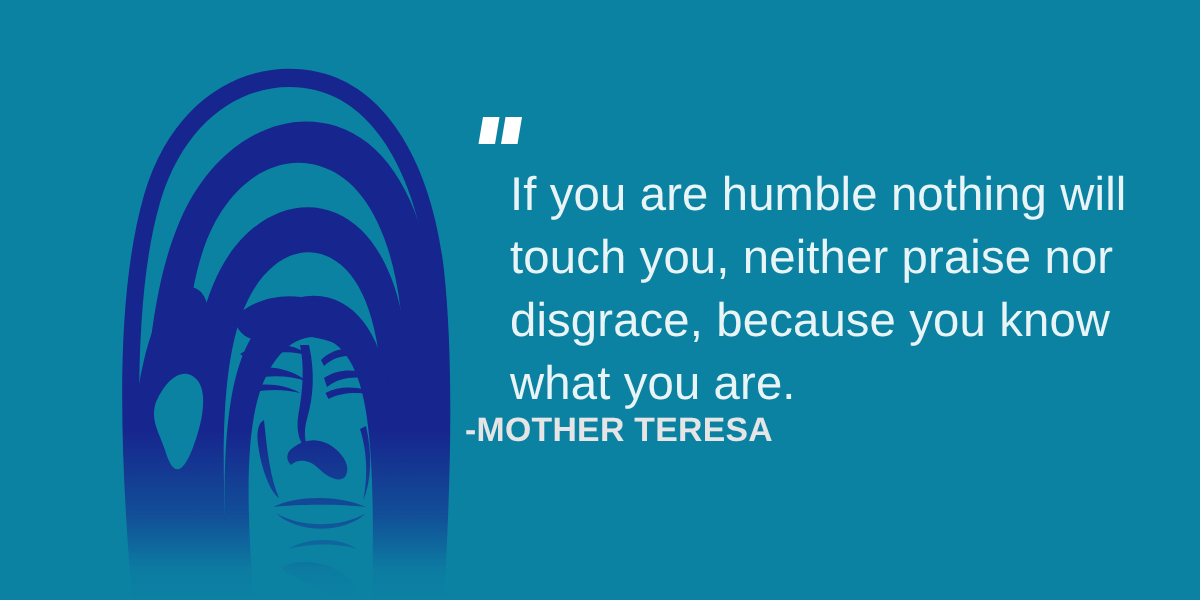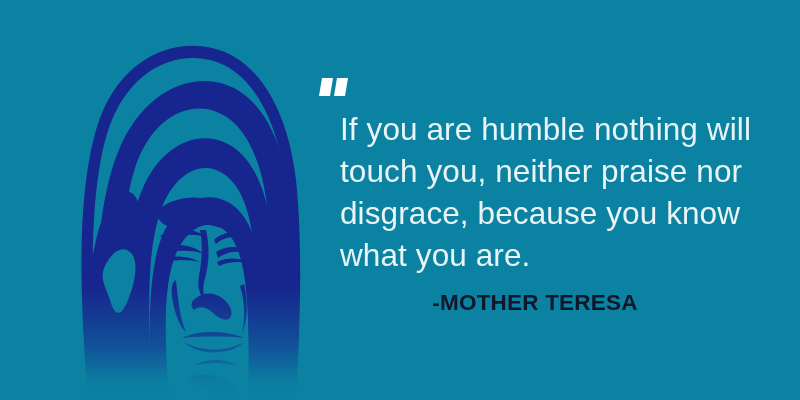--- a/index.html
+++ b/index.html
@@ -53,24 +53,24 @@
     color: #E9F4F6;
     font-size: 31.5px;
     line-height: 42px;
     font-weight: 400;
     letter-spacing: 0.1px;
     white-space: pre-line;
   }
   #attribution {
     position: absolute;
     left: 0px;
-    top: 214px;
+    top: 198px;
     width: 450px;
-    text-align: center;
-    color: #0f172a;
+    text-align: left;
+    color: #e5e5e5;
     font-size: 22.5px;
     line-height: 26px;
     font-weight: bold;
     letter-spacing: 0.2px;
   }
 </style>
 </head>
 <body>
 
 <div id="quote-card">

